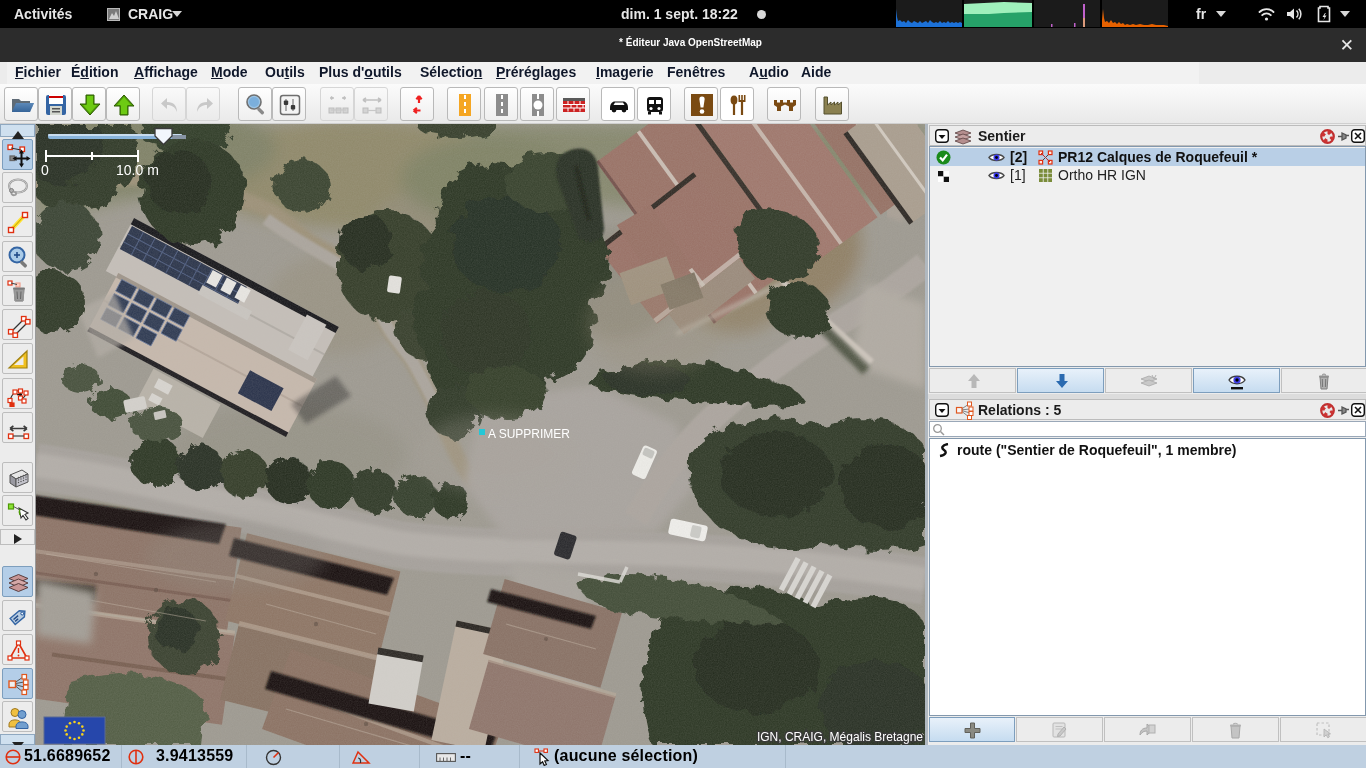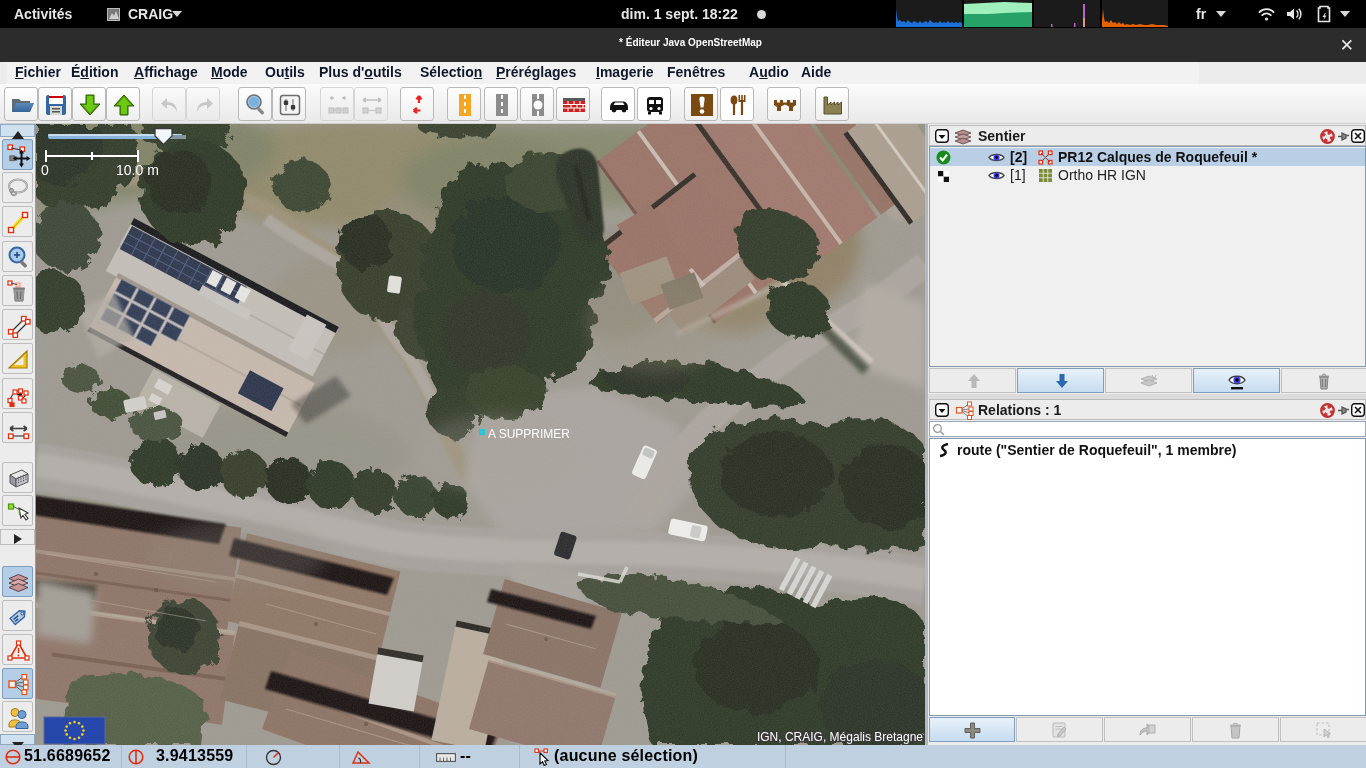--- a/index.html
+++ b/index.html
@@ -1497,21 +1497,21 @@
               <line x1="5" y1="9" x2="14" y2="16"></line>
             </g>
             <rect x="1.5" y="6.5" width="5.5" height="5.5" fill="#f8f8f8" stroke="#e05820" stroke-width="1.2"></rect>
             <g fill="#fff" stroke="#e05820" stroke-width="1">
               <rect x="12.5" y="1" width="4" height="4"></rect>
               <rect x="14" y="6" width="4" height="4"></rect>
               <rect x="14" y="10.5" width="4" height="4"></rect>
               <rect x="12.5" y="14.5" width="4" height="4"></rect>
             </g>
           </svg>
-        <span style="position:absolute;left:48px;top:2px">Relations : 1</span>
+        <span style="position:absolute;left:48px;top:2px">Relations : 5</span>
         <svg style="position:absolute;left:390px;top:3px" width="15" height="15" viewBox="0 0 15 15">
             <circle cx="7.5" cy="7.5" r="6.3" fill="#e8e8e8" stroke="#c03030" stroke-width="2.2"></circle>
             <g fill="#cc3333">
               <path d="M7.5 1.2 A6.3 6.3 0 0 1 12 3.5 L9 6 A3 3 0 0 0 7.5 5 Z"></path>
               <path d="M13.8 7.5 A6.3 6.3 0 0 1 12 12 L9.5 9 A3 3 0 0 0 10.5 7.5 Z"></path>
               <path d="M7.5 13.8 A6.3 6.3 0 0 1 3 12 L5.5 9 A3 3 0 0 0 7.5 10.5 Z"></path>
               <path d="M1.2 7.5 A6.3 6.3 0 0 1 3 3 L6 5.5 A3 3 0 0 0 4.5 7.5 Z"></path>
             </g>
           </svg>
         <svg style="position:absolute;left:407px;top:4px" width="13" height="13" viewBox="0 0 13 13">

